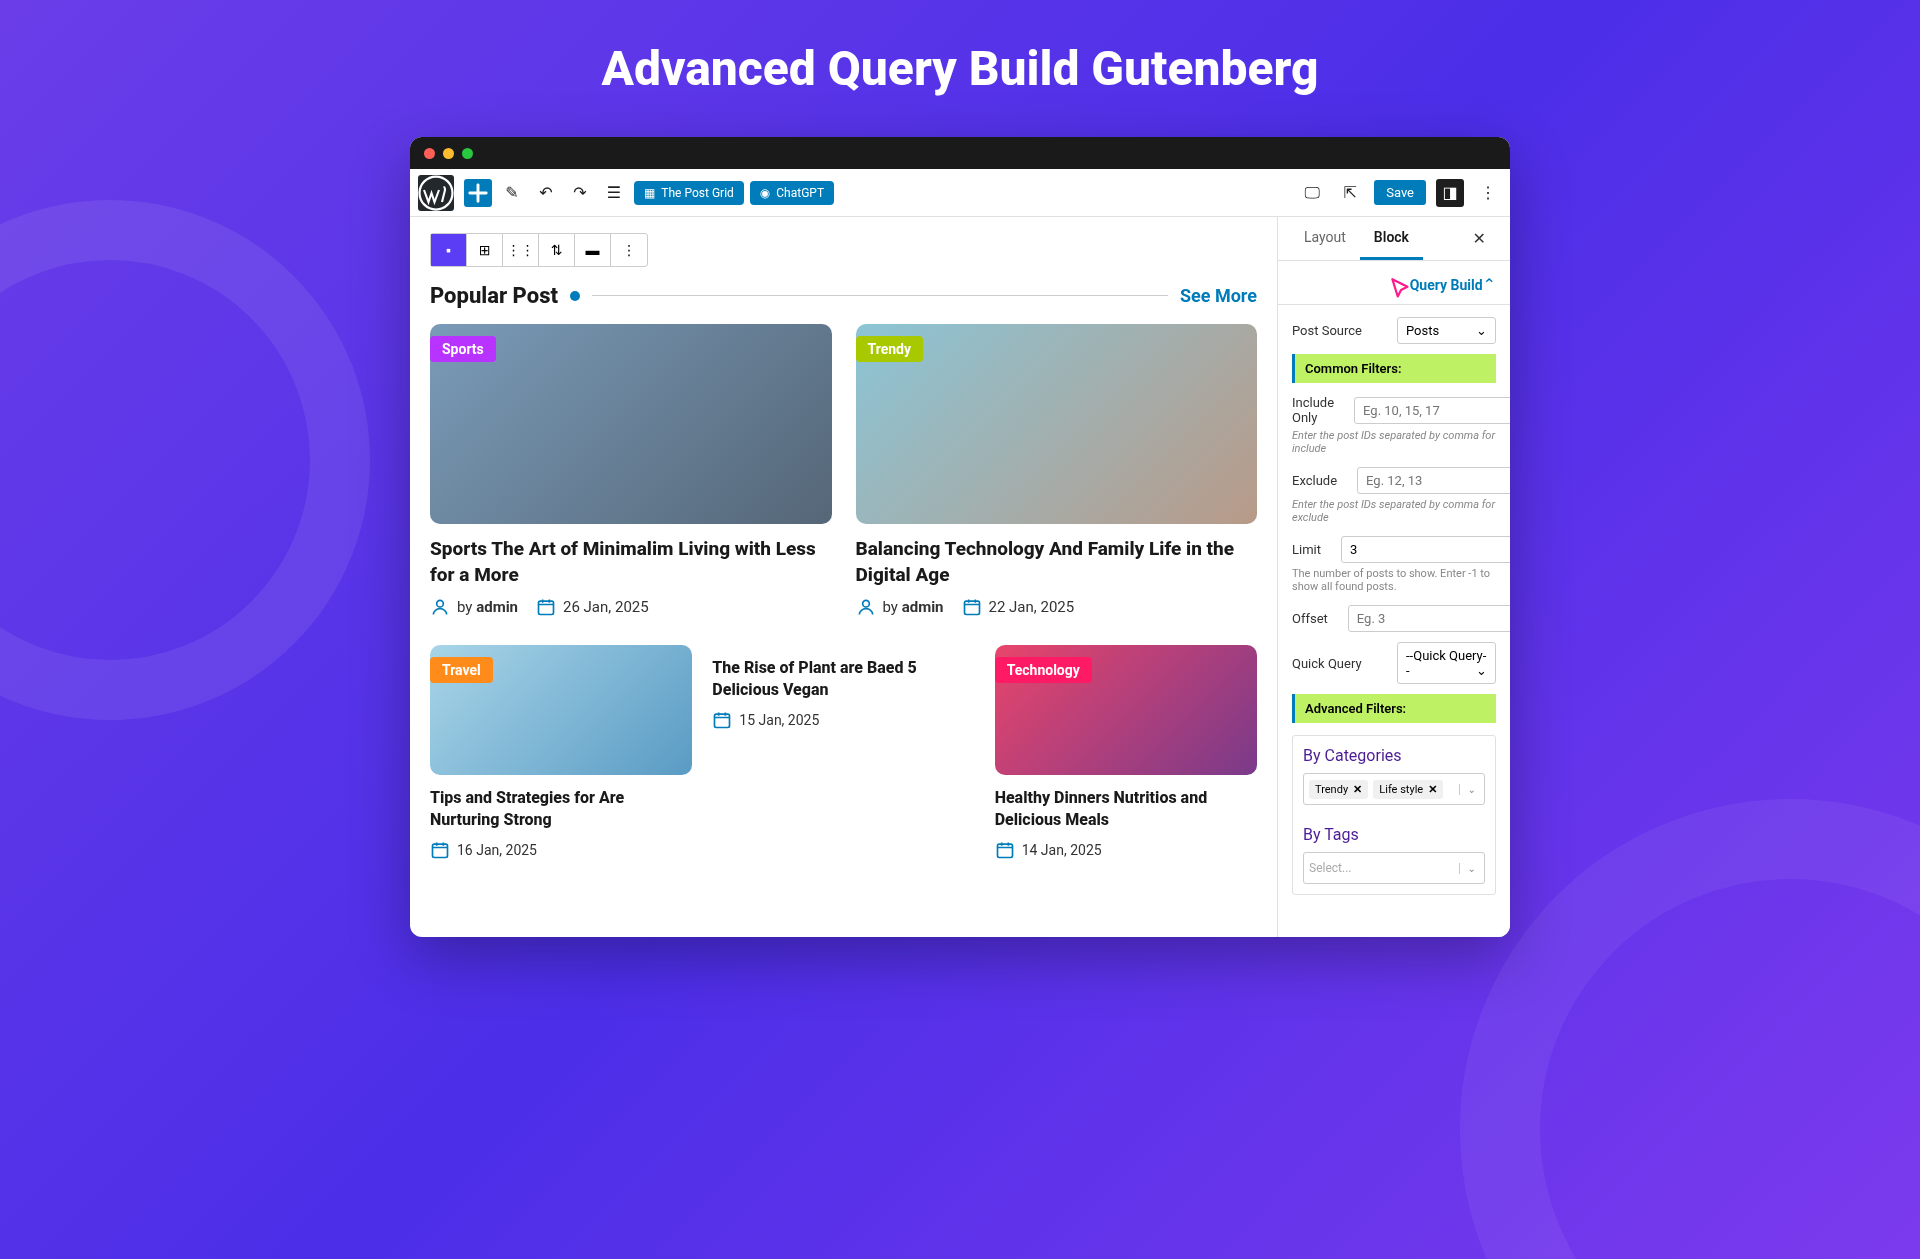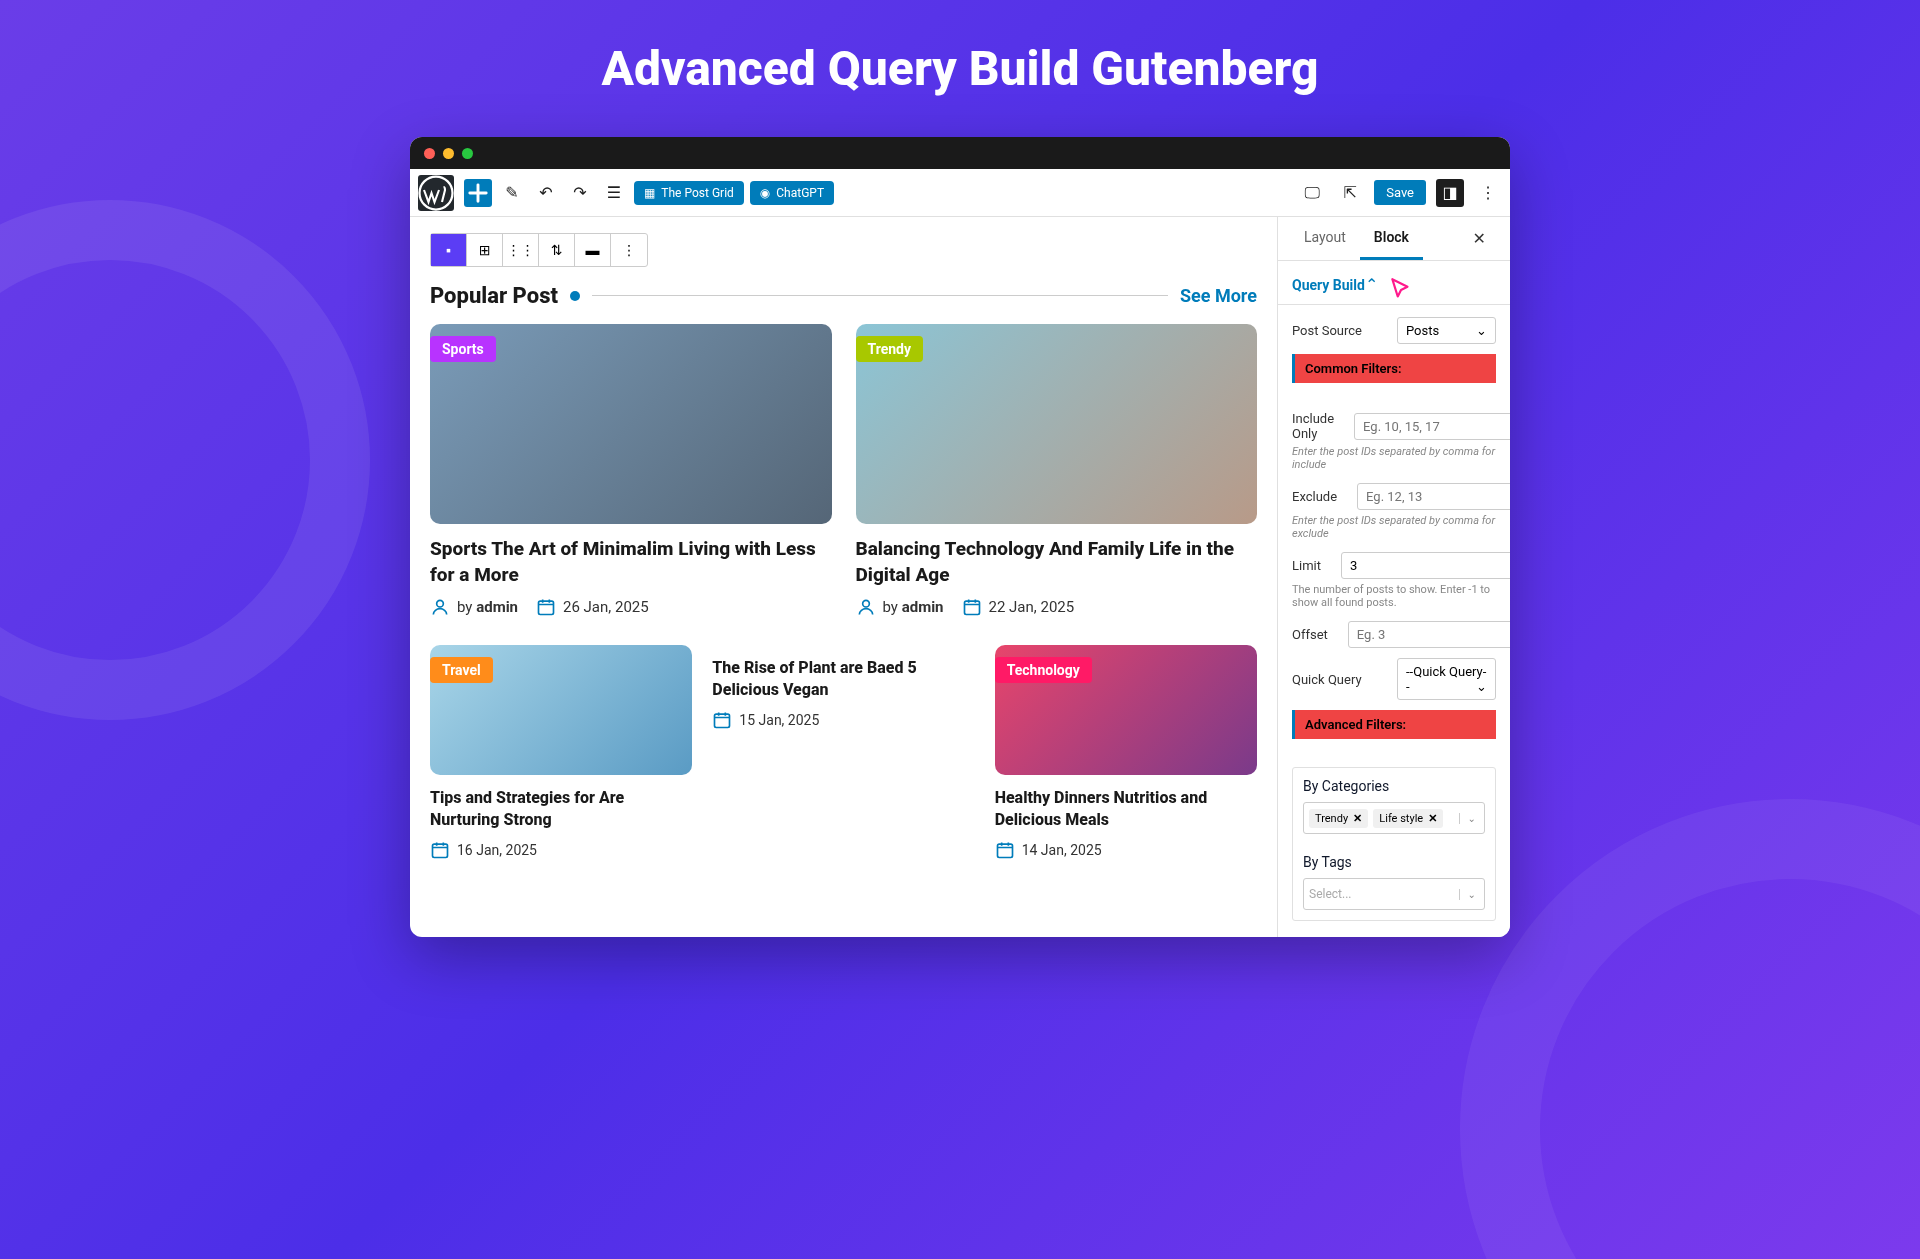--- a/index.html
+++ b/index.html
@@ -39,34 +39,34 @@
 .meta-item{display:flex;align-items:center;gap:7px}
 .meta-icon{width:20px;height:20px;color:#007cba}
 .grid-bot{display:grid;grid-template-columns:1fr 1fr 1fr;gap:20px}
 .grid-bot .card-title{font-size:16px}
 .grid-bot .meta{font-size:14px}
 .sidebar{width:233px;border-left:1px solid #e0e0e0;background:#fff;overflow-y:auto;position:relative}
 .tabs{display:flex;border-bottom:1px solid #e0e0e0;padding:0 12px}
 .tab{padding:12px 14px;font-size:14px;color:#666;cursor:pointer;border-bottom:3px solid transparent}
 .tab.active{color:#1a1a1a;font-weight:600;border-bottom-color:#007cba}
 .close-x{margin-left:auto;padding:12px;cursor:pointer;color:#333}
-.panel-head{display:flex;justify-content:flex-start;align-items:center;padding:14px 14px 10px;border-bottom:1px solid #e0e0e0}
+.panel-head{display:flex;justify-content:flex-end;align-items:center;padding:14px 14px 10px;border-bottom:1px solid #e0e0e0}
 .panel-title{color:#007cba;font-size:14px;font-weight:700}
 .chev{color:#007cba;cursor:pointer}
 .cursor-img{position:absolute;top:60px;left:110px;font-size:22px;color:#ff1a8c;pointer-events:none}
 .panel-body{padding:12px 14px}
 .row{display:flex;align-items:center;margin-bottom:10px;gap:20px}
 .lbl{font-size:13px;color:#333;width:85px}
 .sel,.inp{flex:1;border:1px solid #ccc;border-radius:3px;padding:5px 8px;font-size:13px;background:#fff}
 .sel{cursor:pointer}
-.sub-head{background:#ef4444;border-left:3px solid #007cba;padding:7px 10px;font-size:13px;font-weight:600;margin:8px 0 28px}
+.sub-head{background:#bef264;border-left:3px solid #007cba;padding:7px 10px;font-size:13px;font-weight:600;margin:8px 0 12px}
 .help{font-size:11px;color:#888;font-style:italic;margin:-6px 0 12px}
 .help2{font-size:11px;color:#888;margin:-6px 0 12px}
 .adv-box{border:1px solid #e0e0e0;padding:10px;border-radius:3px}
-.adv-label{font-size:14px;color:#0f172a;margin-bottom:8px}
+.adv-label{font-size:16px;color:#4c1d95;margin-bottom:8px}
 .tag-select{border:1px solid #ccc;border-radius:3px;padding:5px;display:flex;gap:5px;flex-wrap:wrap;align-items:center;position:relative;min-height:32px}
 .chip{background:#f0f0f0;padding:3px 6px;border-radius:3px;font-size:11px;display:flex;align-items:center;gap:5px}
 .chip .x{cursor:pointer;font-weight:bold}
 .dd-ar{position:absolute;right:8px;color:#888;font-size:10px;border-left:1px solid #ccc;padding-left:8px}
 svg{width:100%;height:100%}
 </style>
 </head>
 <body>
 
 <h1 class="page-title">Advanced Query Build Gutenberg</h1>

